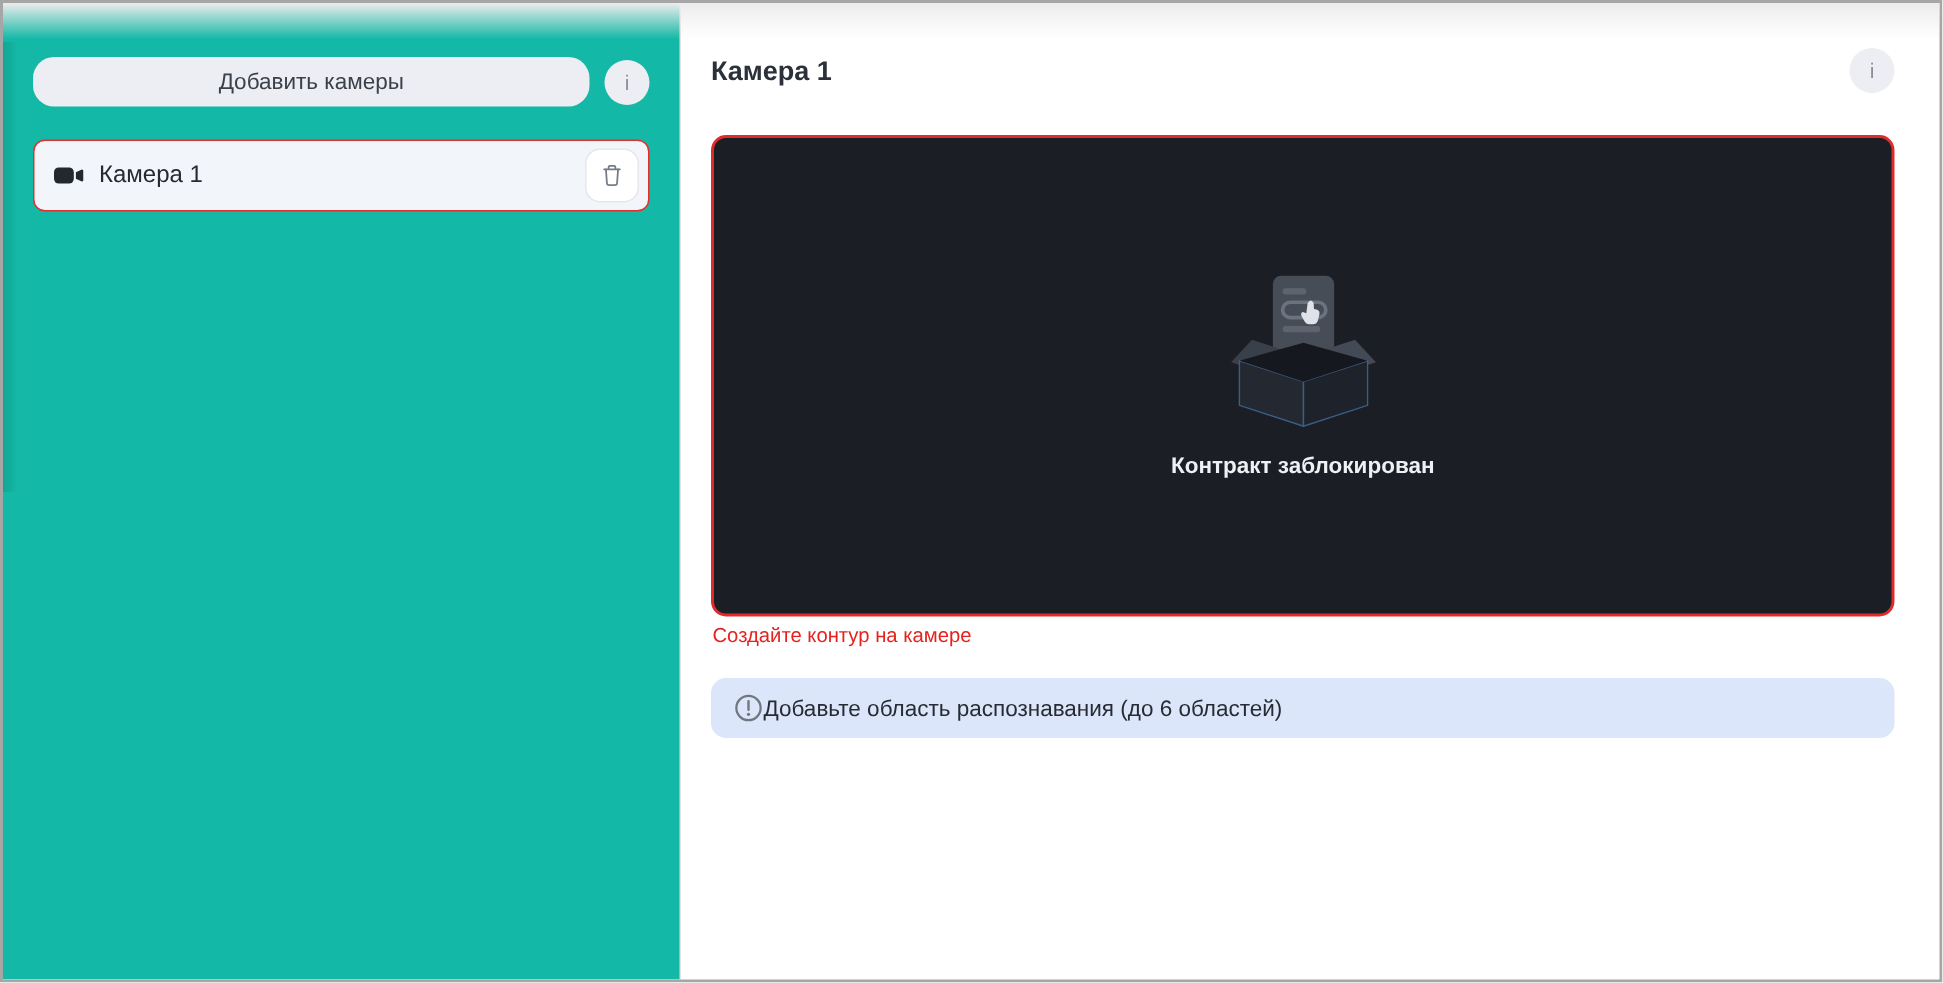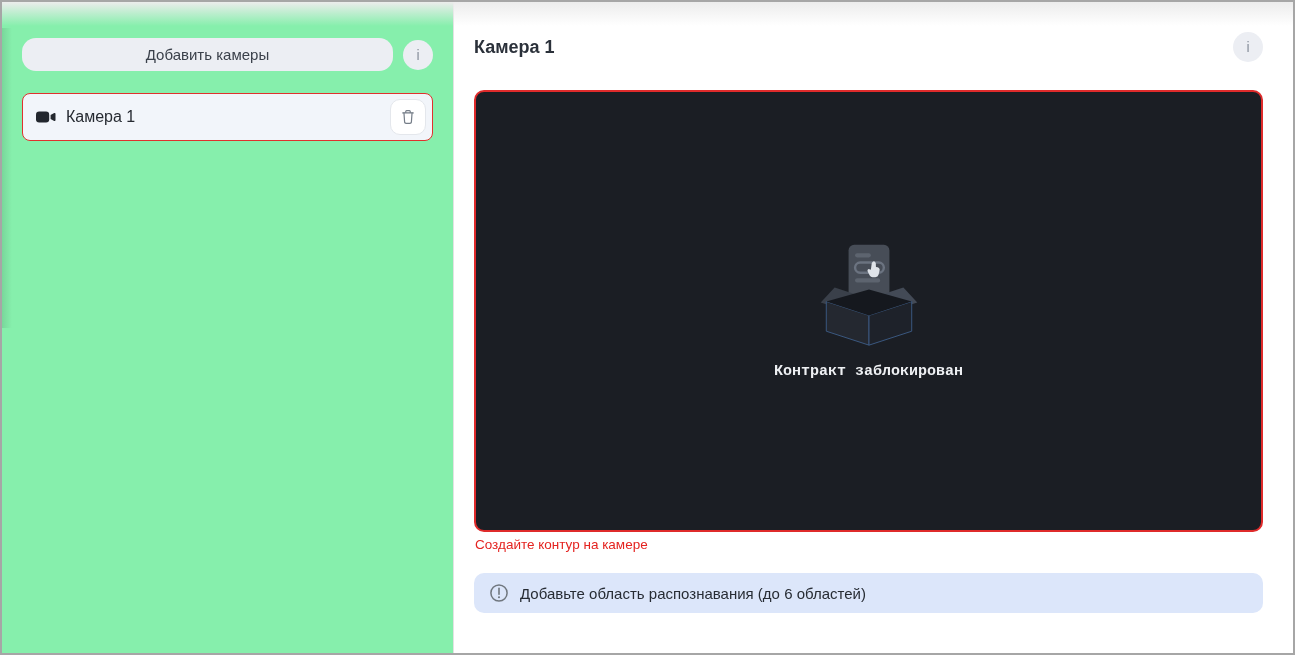--- a/index.html
+++ b/index.html
@@ -17,21 +17,21 @@
     background:linear-gradient(#ececec, rgba(255,255,255,0));
     pointer-events:none; z-index:5;
   }
 
   
   .sidebar {
     width:452px; min-width:452px;
     border-right:1px solid #e2e2e2;
     padding:36px 20px 0 20px;
     position:relative;
-    background:#86efac;
+    background:#14b8a6;
   }
   .sidebar::after { 
     content:""; position:absolute; left:0; top:26px; width:10px; height:300px;
     background:linear-gradient(to right, rgba(0,0,0,0.10), rgba(0,0,0,0));
     pointer-events:none;
   }
   .add-row { display:flex; align-items:center; gap:10px; margin-bottom:22px; }
   .add-cameras-btn {
     flex:1; height:33px;
     background:#eceef3; border:none; border-radius:14px;
@@ -68,39 +68,38 @@
 
   
   .main { flex:1; display:flex; flex-direction:column; padding:0 30px 0 20px; }
   .main-header {
     display:flex; align-items:center; justify-content:space-between;
     margin-top:28px; margin-bottom:26px; height:34px;
   }
   .main-title { font-size:18px; font-weight:700; color:#2b313a; }
 
   .video-area {
-    height:442px;
+    height:321px;
     background:#1b1e24;
     border:2px solid #df2b2b;
     border-radius:10px;
     display:flex; flex-direction:column;
     align-items:center; justify-content:center;
     position:relative;
-    font-family:Liberation Mono, monospace;
   }
   .video-caption { margin-top:16px; font-size:15px; font-weight:700; color:#eef0f3; }
 
   .error-text { font-size:13.5px; color:#e42320; margin:5px 2px 21px 1px; }
 
   .hint-banner {
     height:40px;
     background:#dce6fa;
     border-radius:10px;
     display:flex; align-items:center;
-    padding:0 15px; gap:11px;
+    padding:0 15px; gap:0;
     font-size:15px; color:#272c34;
   }
   .hint-icon { width:20px; height:20px; flex:0 0 auto; }
 </style>
 </head>
 <body>
 
 <div class="frame">
 
   <aside class="sidebar">

